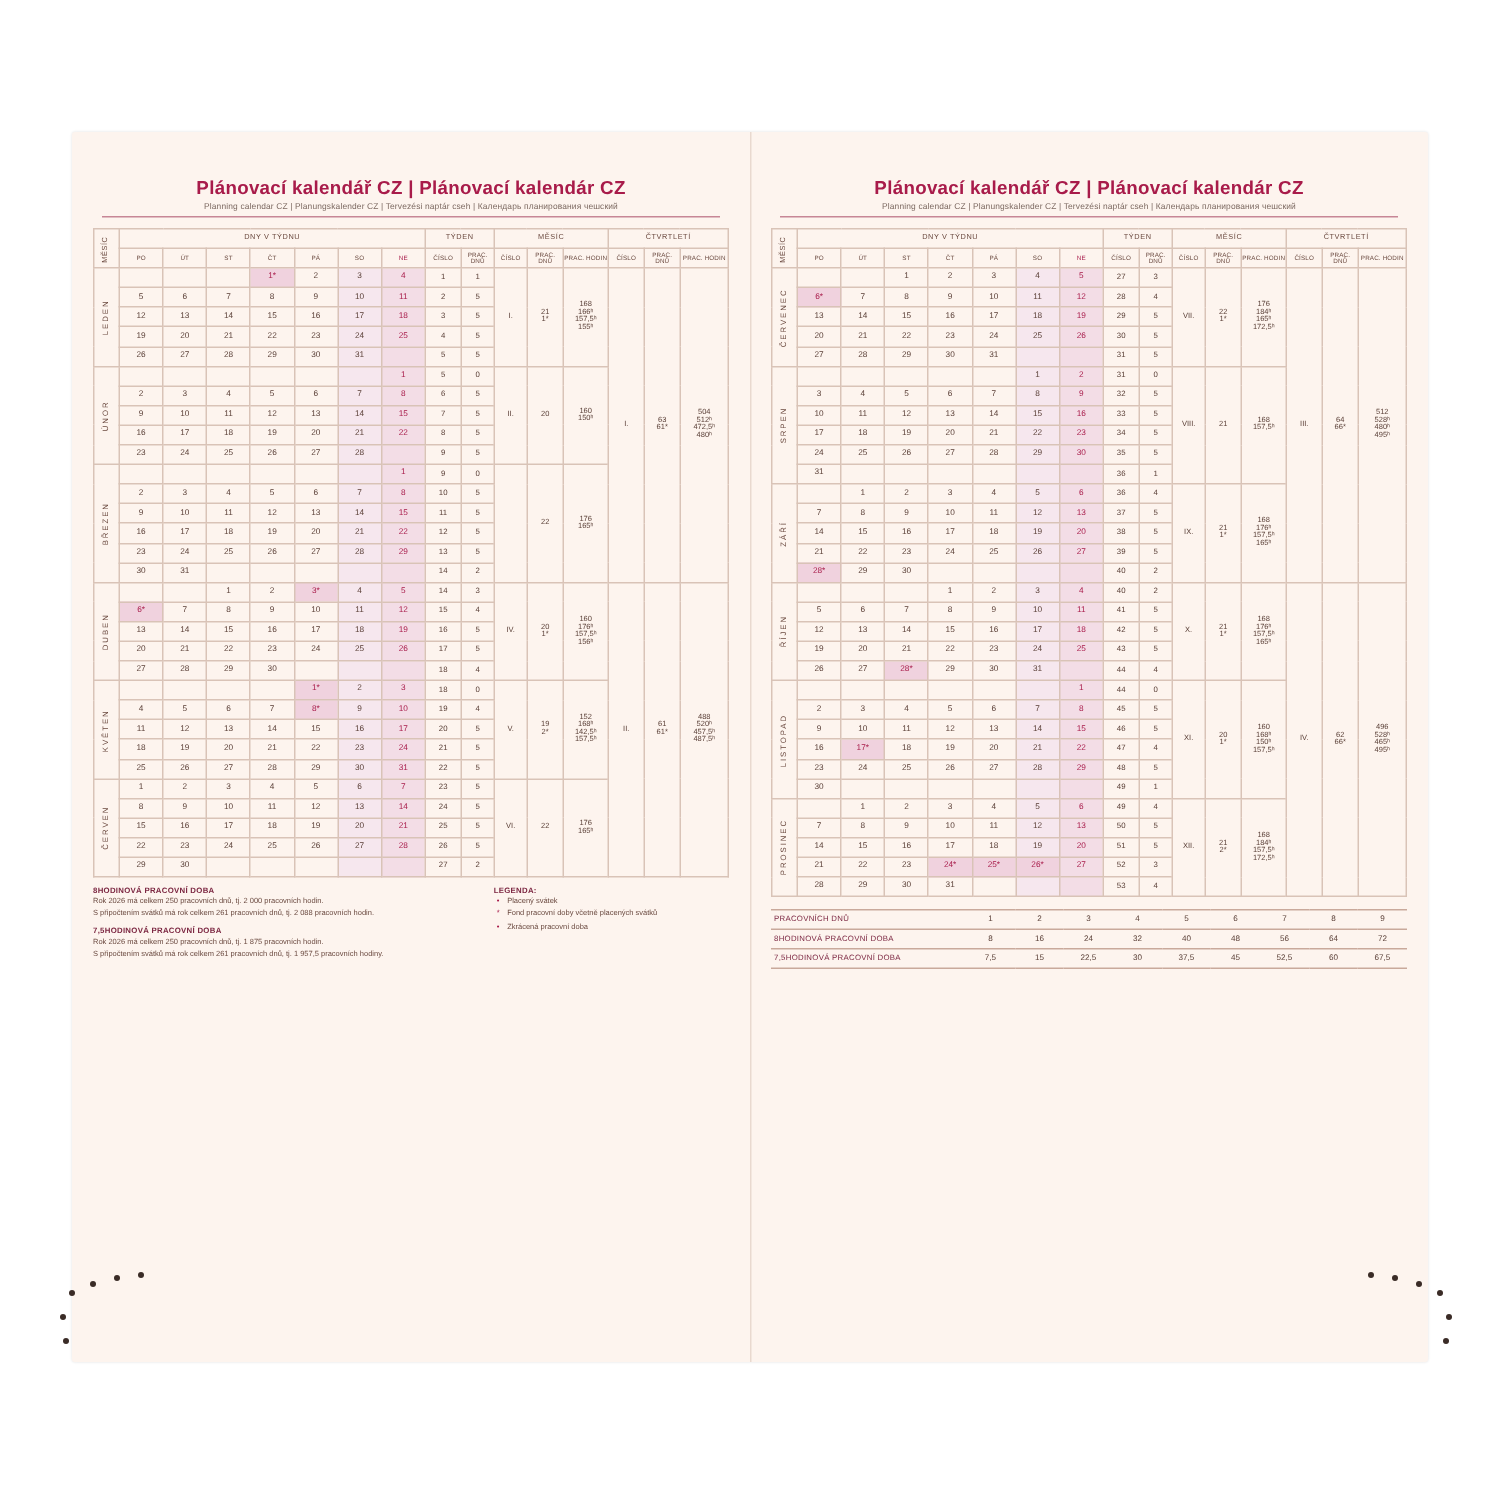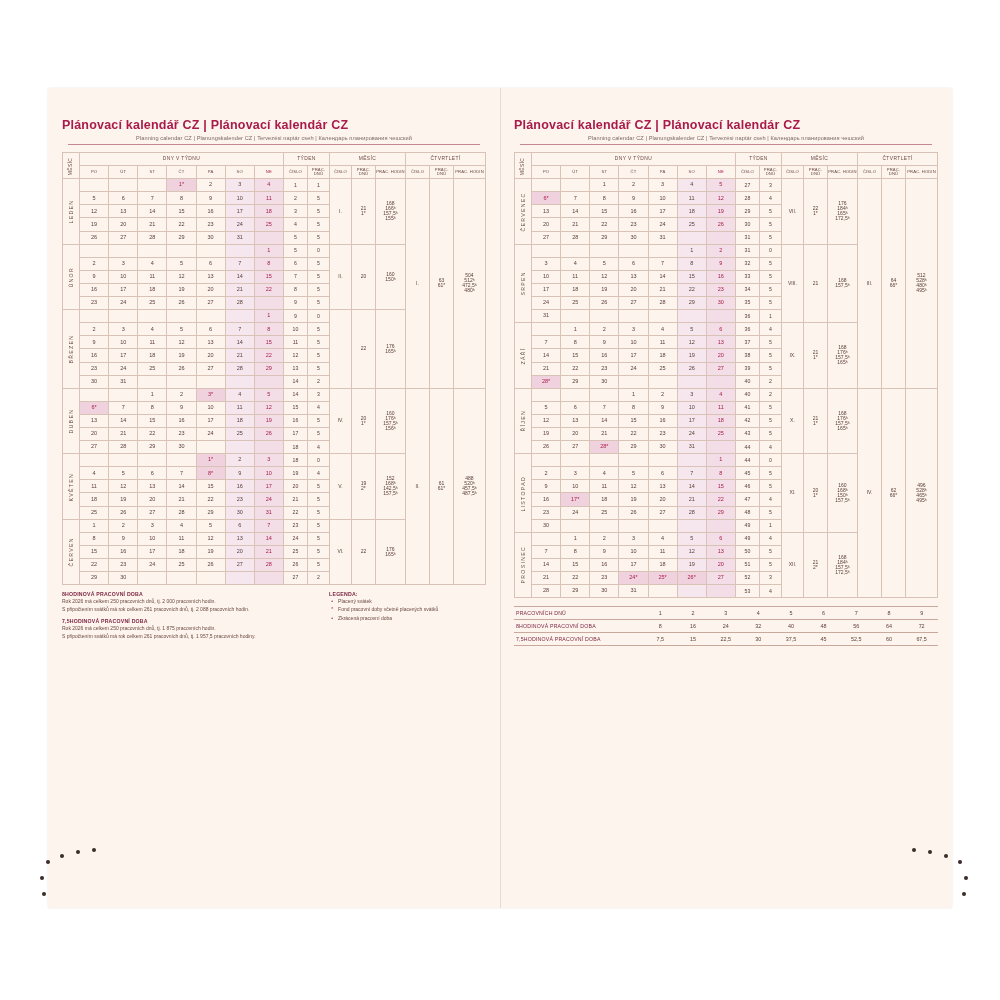--- a/index.html
+++ b/index.html
@@ -29,21 +29,21 @@
     left: 50%; top: 0; width: 1px; height: 100%;
     background: #e9d9cf;
   }
   .page-half {
     position: relative;
     width: 50%; height: 100%;
     padding: 22px 14px 10px 14px;
   }
   
   .title {
-    text-align: left;
+    text-align: center;
     color: #a81b4a;
     font-weight: bold;
     font-size: 12.5px;
     letter-spacing: .2px;
     margin: 8px 0 3px 0;
   }
   .subtitle {
     text-align: center;
     color: #7d6a62;
     font-size: 5.6px;

